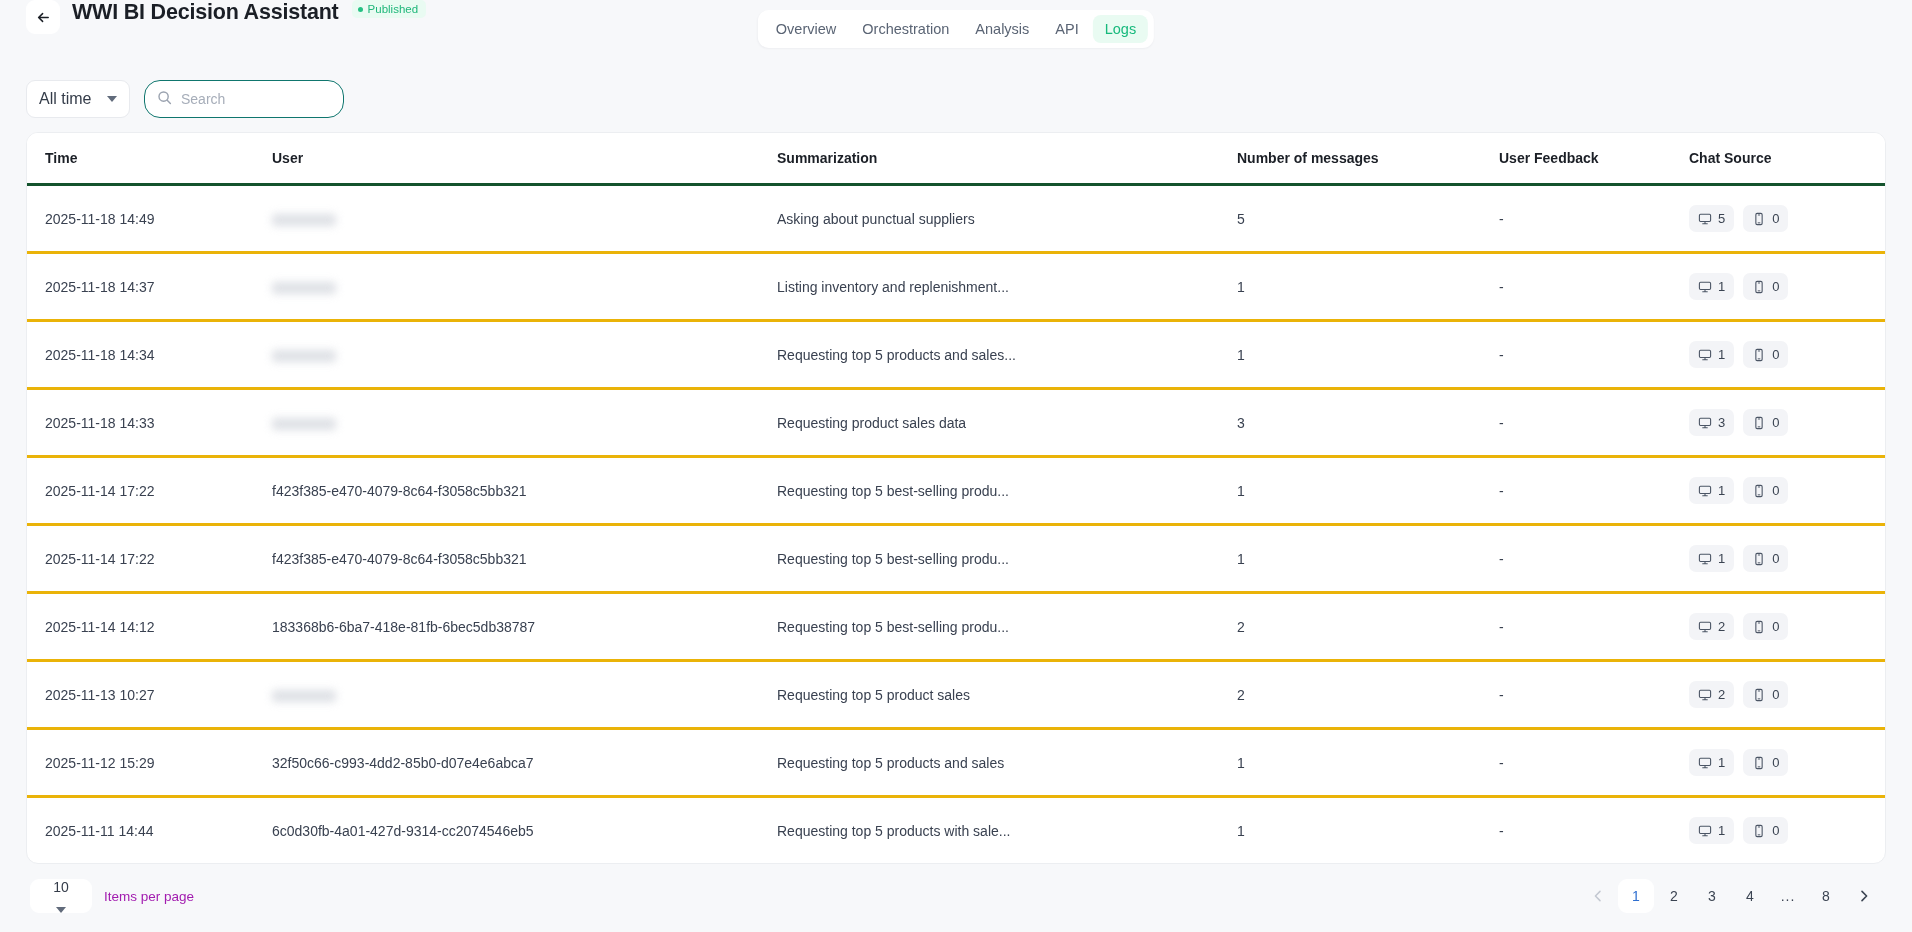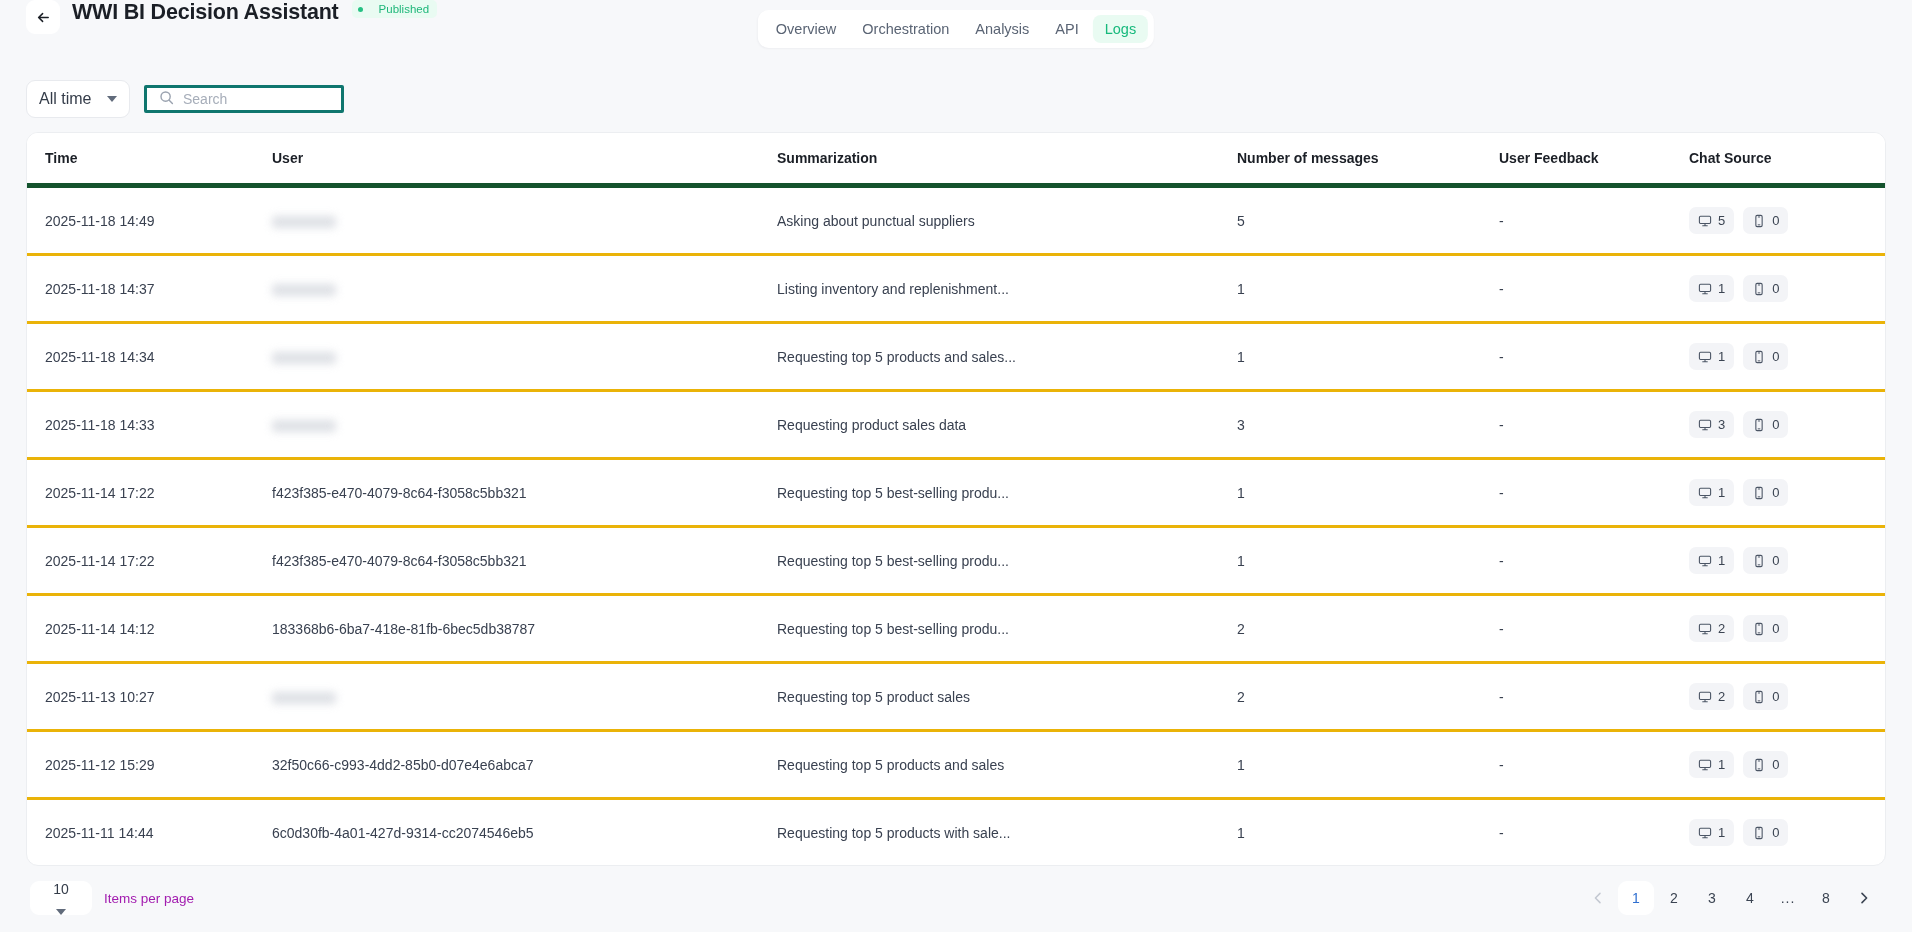--- a/index.html
+++ b/index.html
@@ -35,21 +35,21 @@
     font-size: 21.5px;
     font-weight: 700;
     color: #1b1f26;
     letter-spacing: -0.2px;
     white-space: nowrap;
   }
   .published-chip {
     margin-left: 13px;
     display: inline-flex;
     align-items: center;
-    gap: 16px;
+    gap: 5px;
     background: #e9fbf2;
     color: #1fb77a;
     font-size: 11.5px;
     font-weight: 500;
     padding: 3px 8px 3px 6px;
     border-radius: 5px;
     white-space: nowrap;
   }
   .published-dot {
     width: 5px; height: 5px;
@@ -108,25 +108,25 @@
     cursor: pointer;
   }
   .caret {
     width: 0; height: 0;
     border-left: 5px solid transparent;
     border-right: 5px solid transparent;
     border-top: 6px solid #616b7b;
     flex: none;
   }
   .search-box {
-    height: 28px;
+    height: 38px;
     width: 200px;
     background: #ffffff;
-    border: 3px solid #0f766e;
-    border-radius: 2px;
+    border: 1px solid #0f766e;
+    border-radius: 16px;
     display: flex;
     align-items: center;
     gap: 9px;
     padding: 0 12px;
   }
   .search-box input {
     border: none;
     outline: none;
     background: transparent;
     font-family: inherit;
@@ -148,21 +148,21 @@
     width: 100%;
     border-collapse: collapse;
     table-layout: fixed;
   }
   th {
     text-align: left;
     font-size: 14px;
     font-weight: 700;
     color: #1b1f26;
     padding: 17px 0 17px 0;
-    border-bottom: 5px solid #14532d;
+    border-bottom: 3px solid #14532d;
     background: #ffffff;
   }
   td {
     font-size: 14px;
     color: #394150;
     padding: 19px 0 19px 0;
     border-bottom: 3px solid #eab308;
     vertical-align: middle;
   }
   tbody tr:last-child td { border-bottom: none; }

